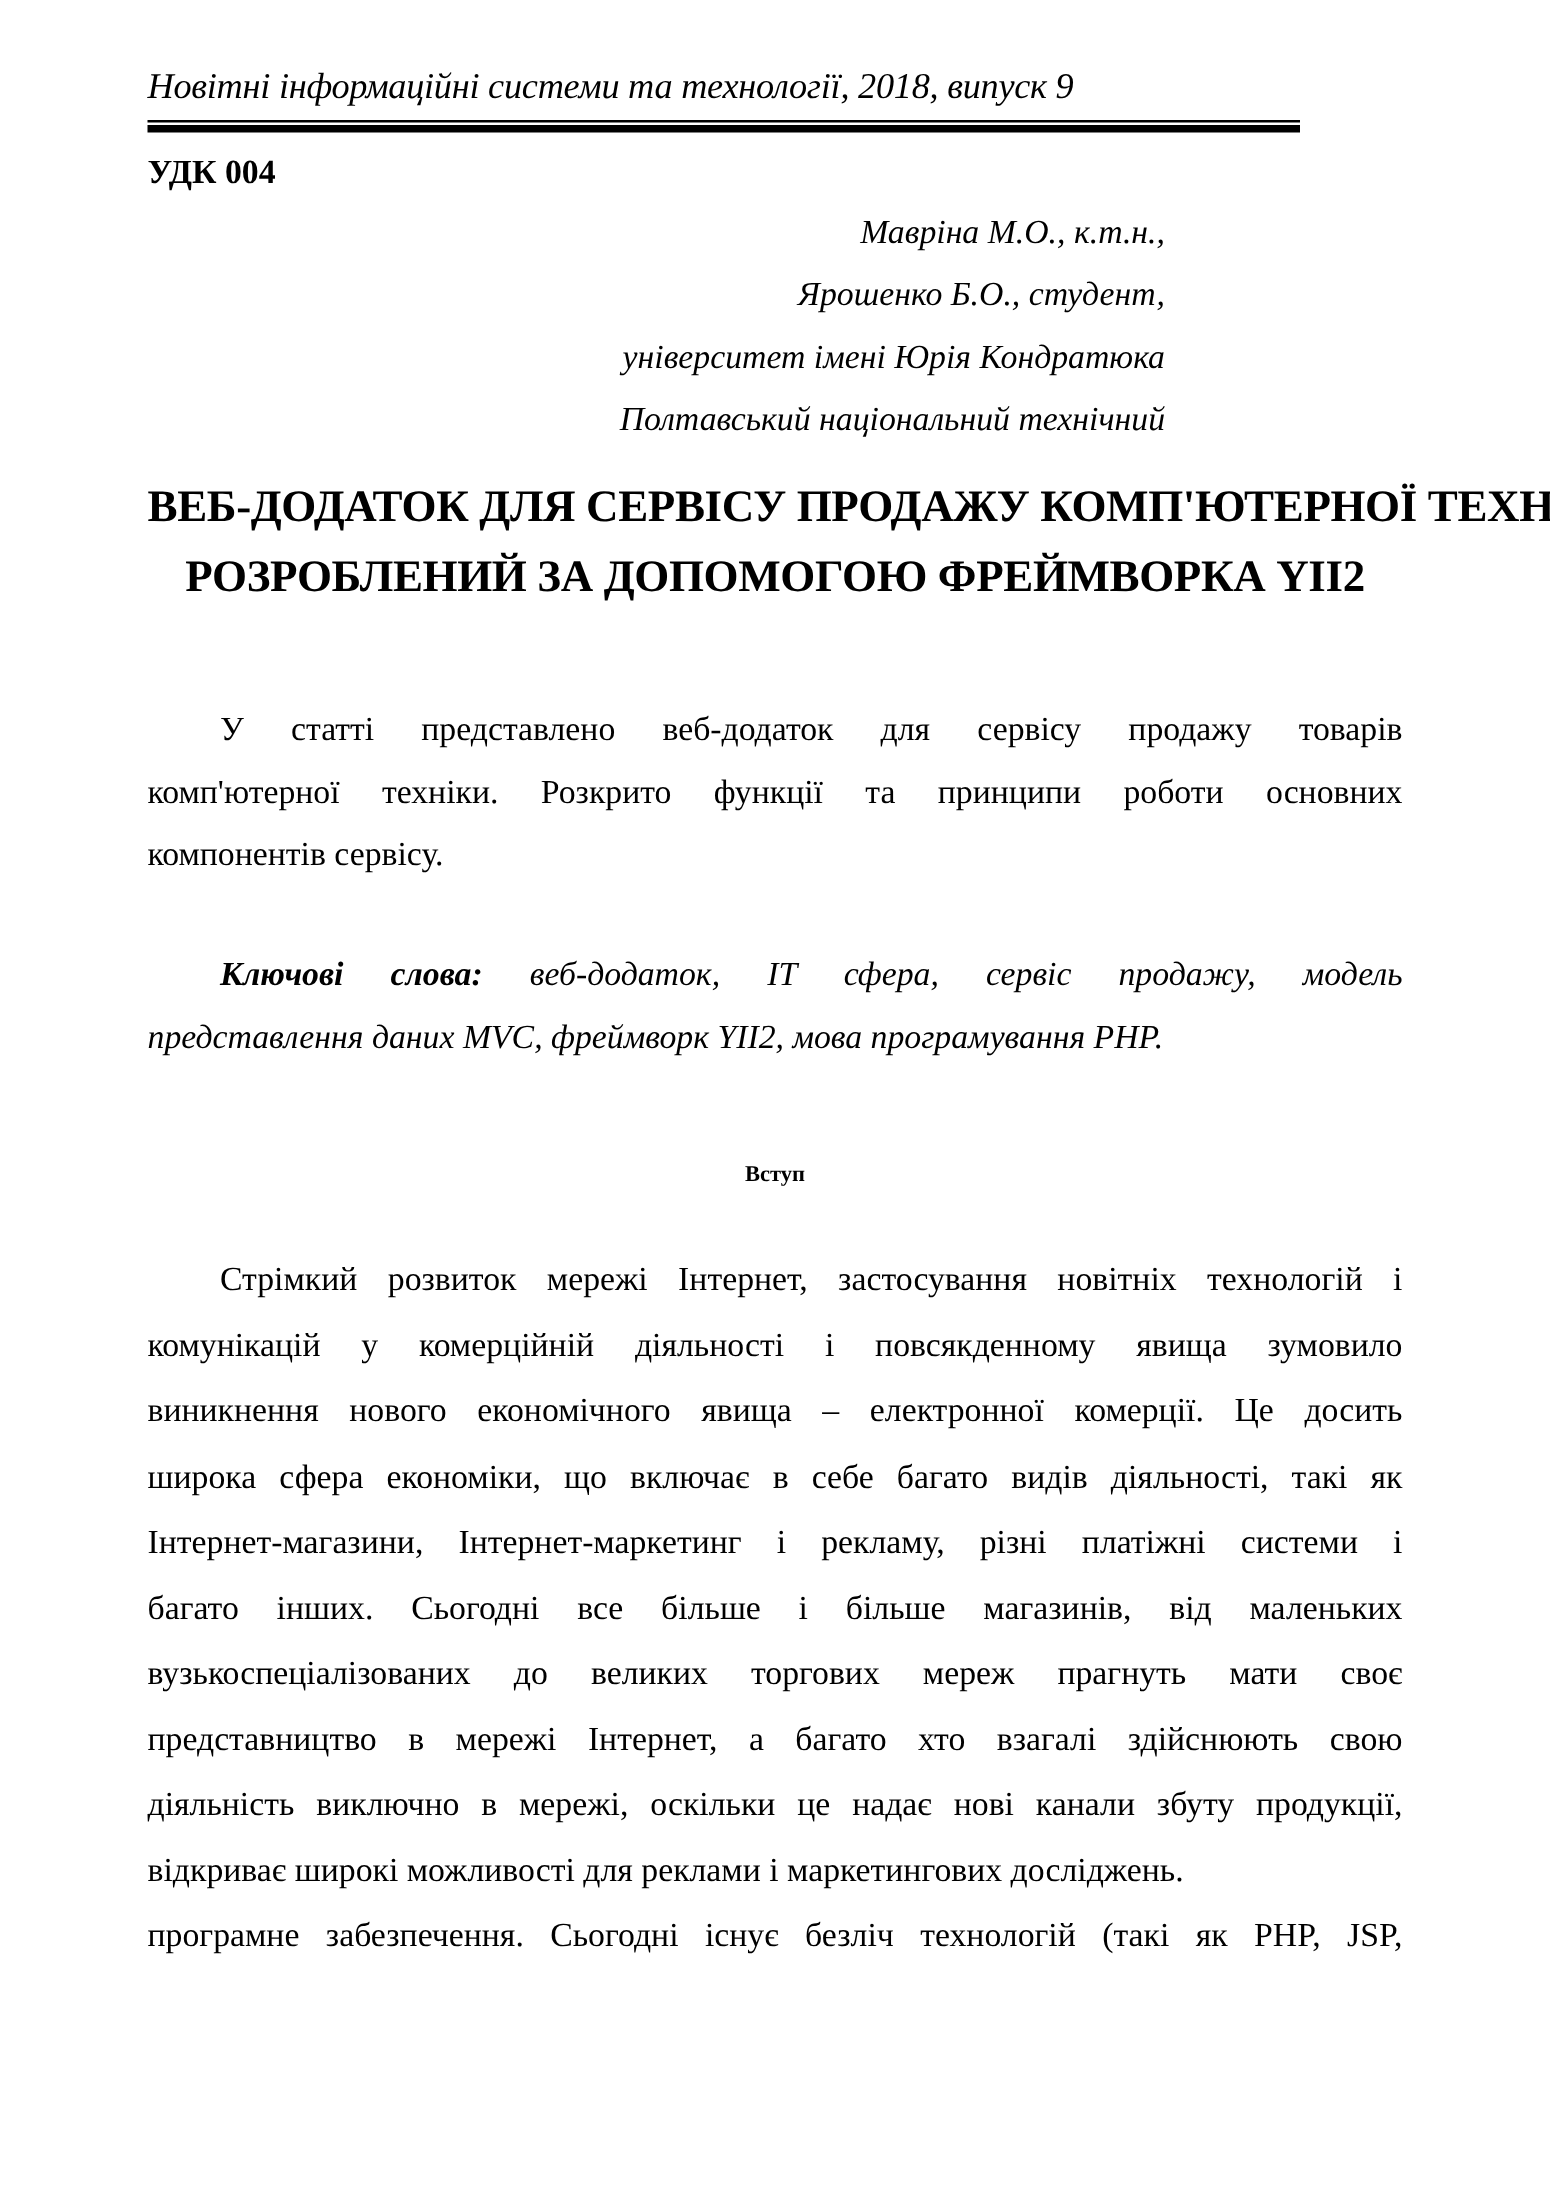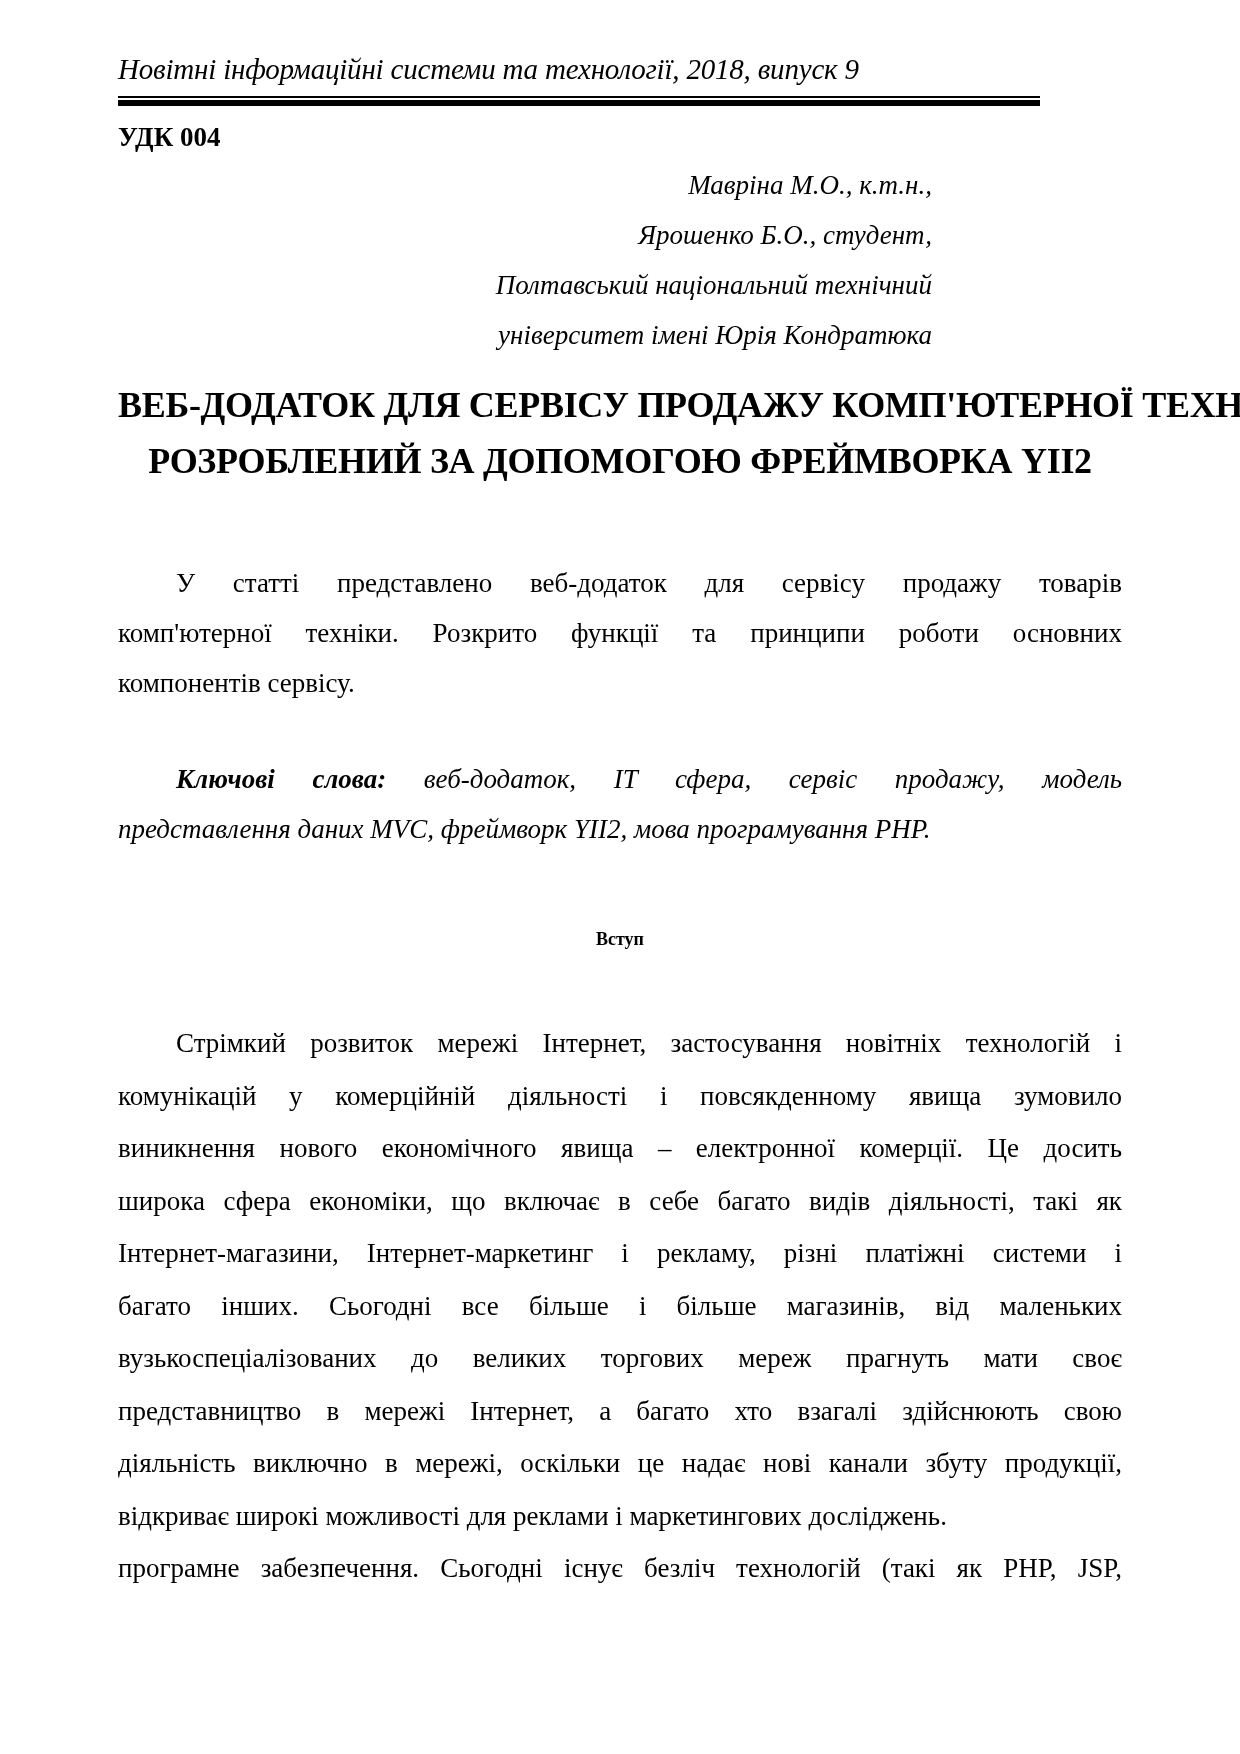--- a/index.html
+++ b/index.html
@@ -29,39 +29,39 @@
          font-size: 27px; }
   .abstract div, .keywords div, .body-text div { height: 50px; line-height: 34px; white-space: nowrap; }
   .indent { padding-left: 58px; }
 
   .keywords { position: absolute; left: 118px; top: 762px; width: 1004px; font-style: italic; font-size: 27px; }
   .kw-label { font-weight: bold; }
 
   .section { position: absolute; left: 118px; top: 922px; width: 1004px; text-align: center;
          font-weight: bold; font-size: 18px; line-height: 34px; }
 
-  .body-text { position: absolute; left: 118px; top: 1006px; width: 1004px; font-size: 27px; margin-top: 20px; }
+  .body-text { position: absolute; left: 118px; top: 1006px; width: 1004px; font-size: 27px; }
   .body-text div { height: 52.5px; }
 </style>
 </head>
 <body>
 
 <div class="page">
 
   <div class="running-header">Новітні інформаційні системи та технології, 2018, випуск 9</div>
   <div class="rule-thin"></div>
   <div class="rule-thick"></div>
 
   <div class="udk">УДК 004</div>
 
   <div class="authors">
     <div>Мавріна М.О., к.т.н.,</div>
     <div>Ярошенко Б.О., студент,</div>
+    <div>університет імені Юрія Кондратюка</div>
     <div>Полтавський національний технічний</div>
-    <div>університет імені Юрія Кондратюка</div>
   </div>
 
   <div class="title">
     <div>ВЕБ-ДОДАТОК ДЛЯ СЕРВІСУ ПРОДАЖУ КОМП'ЮТЕРНОЇ ТЕХНІКИ,</div>
     <div>РОЗРОБЛЕНИЙ ЗА ДОПОМОГОЮ ФРЕЙМВОРКА YII2</div>
   </div>
 
   <div class="abstract">
     <div class="justify indent">У статті представлено веб-додаток для сервісу продажу товарів</div>
     <div class="justify">комп'ютерної техніки. Розкрито функції та принципи роботи основних</div>

